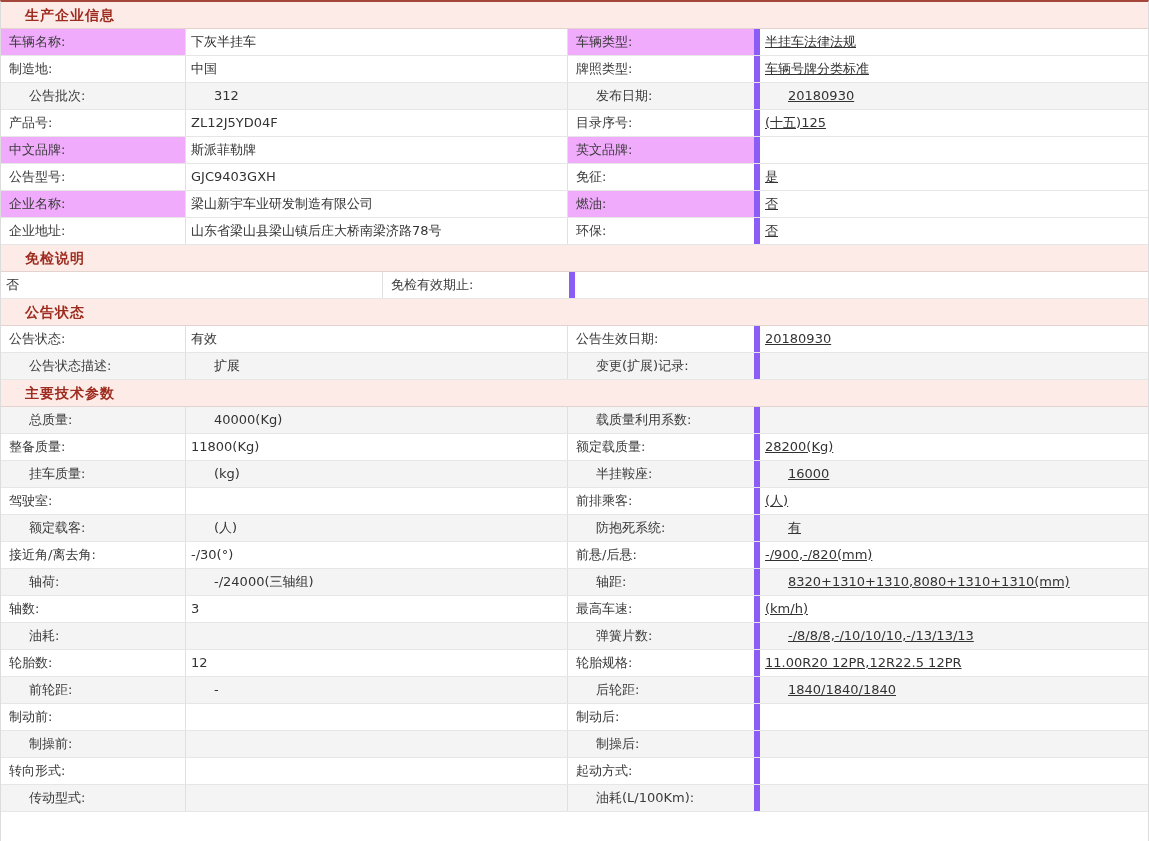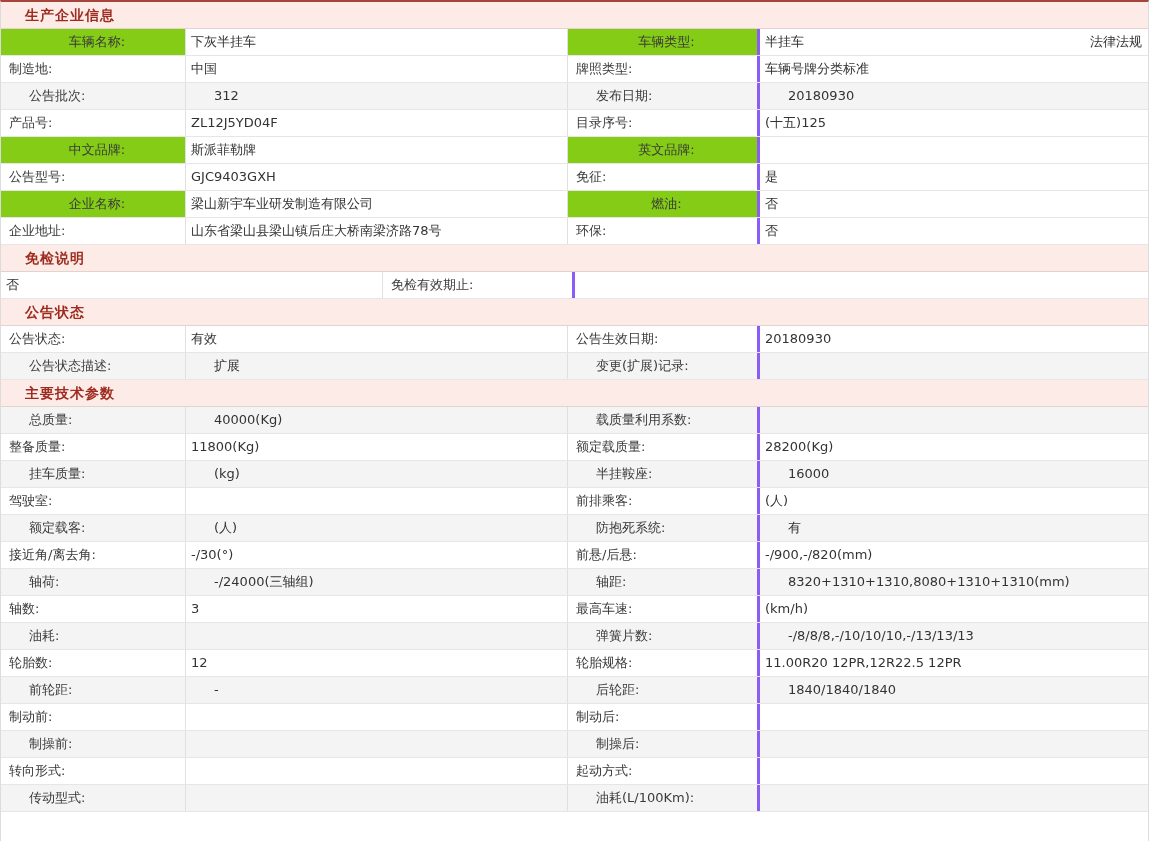--- a/index.html
+++ b/index.html
@@ -13,26 +13,26 @@
   .section-header{
     height:27px;line-height:26px;box-sizing:border-box;
     background:#fcebe6;border-bottom:1px solid #e3d2cd;
     padding-left:24px;
   }
   .section-title{color:#9e2b1f;font-weight:bold;font-size:14px;letter-spacing:1px;}
   .row{display:flex;height:27px;box-sizing:border-box;border-bottom:1px solid #e6e6e6;background:#fff;}
   .cell{box-sizing:border-box;line-height:26px;white-space:nowrap;overflow:hidden;}
   .c1{width:185px;border-right:1px solid #e0e0e0;}
   .c2{width:382px;border-right:1px solid #e0e0e0;}
-  .c3{width:192px;border-right:3px solid #8b5cf6;}
-  .c4{flex:1;display:flex;justify-content:space-between;padding-right:6px;}
+  .c3{width:192px;border-right:6px solid #8b5cf6;}
+  .c4{flex:1;display:flex;justify-content:flex-start;padding-right:6px;text-decoration:underline;}
   .lab{padding-left:8px;color:#3a3a3a;}
   .val{padding-left:5px;color:#333;}
   .stripe-full .cell{background:#f4f4f4;padding-left:28px;}
-  .stripe-label .lab{background:#84cc16;text-align:center;}
+  .stripe-label .lab{background:#f0abfc;}
   .top-link{color:#333;text-decoration:none;cursor:pointer;}
 </style>
 </head>
 <body>
 
 <div class="page">
   <div id="sections-root">
   <section class="section">
     <div class="section-header">
       <span class="section-title">生产企业信息</span>

